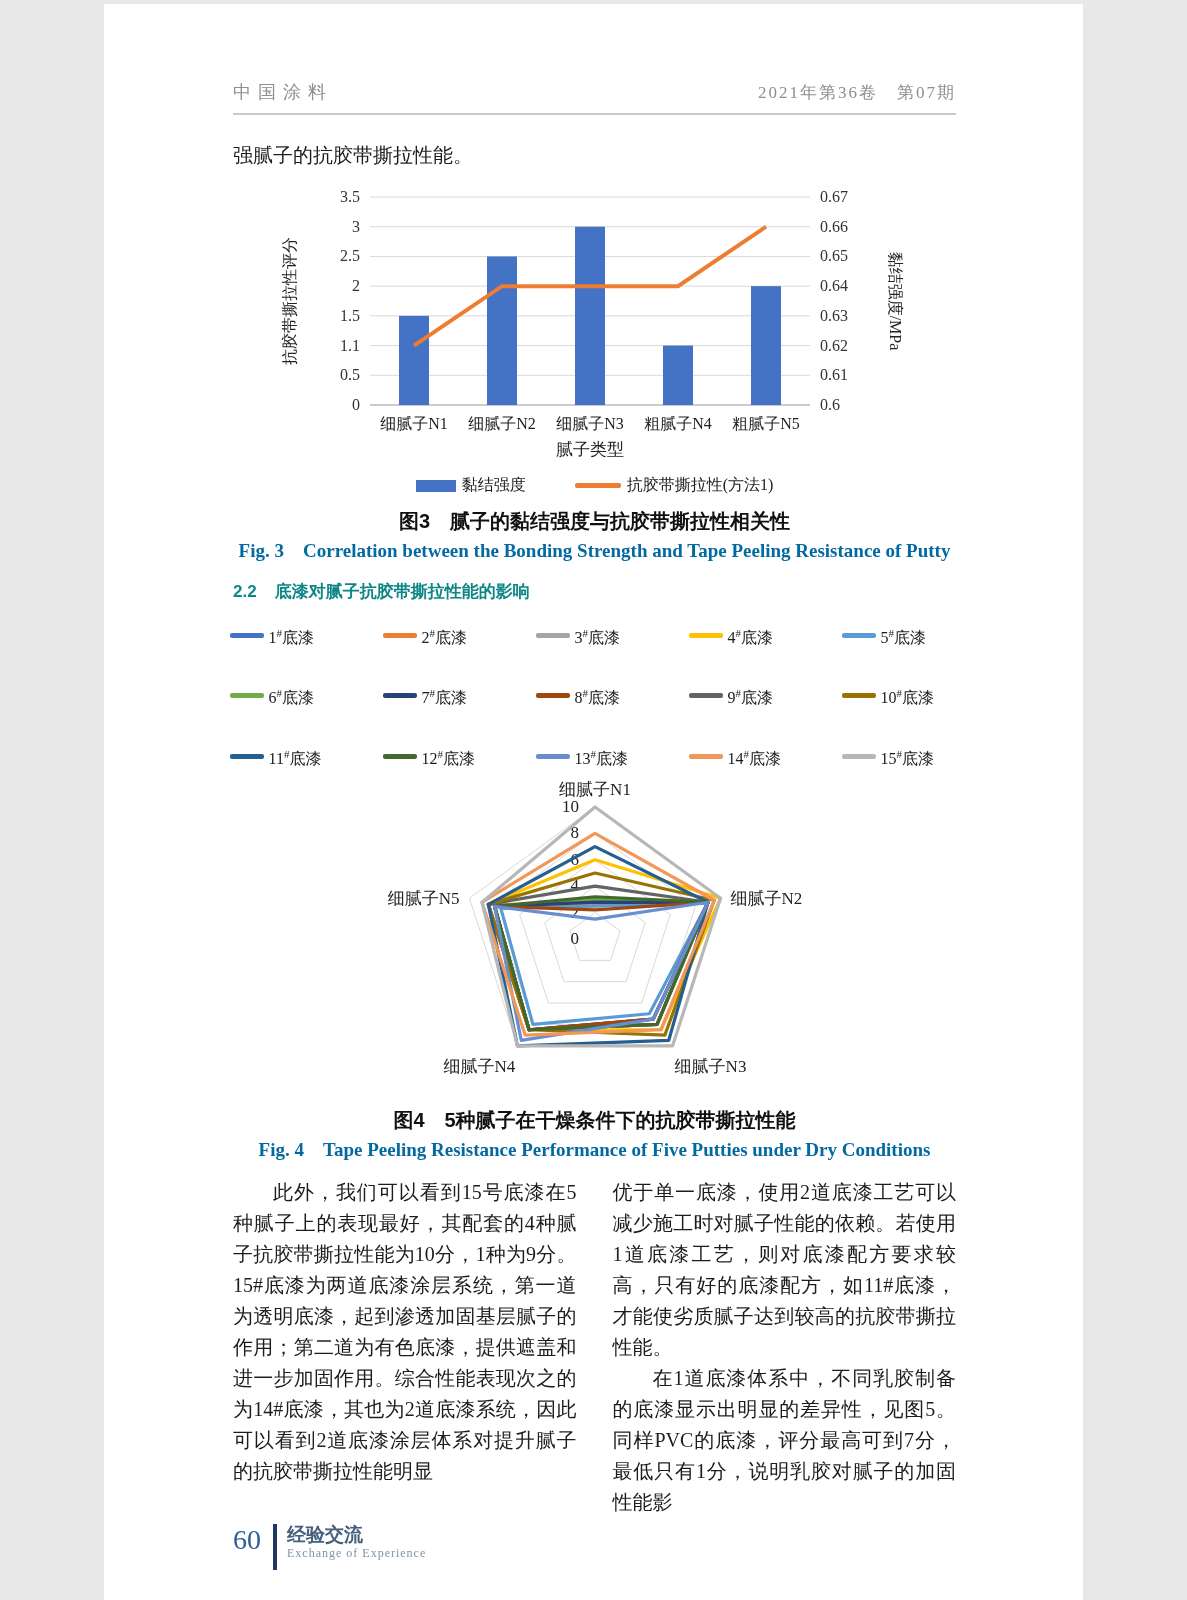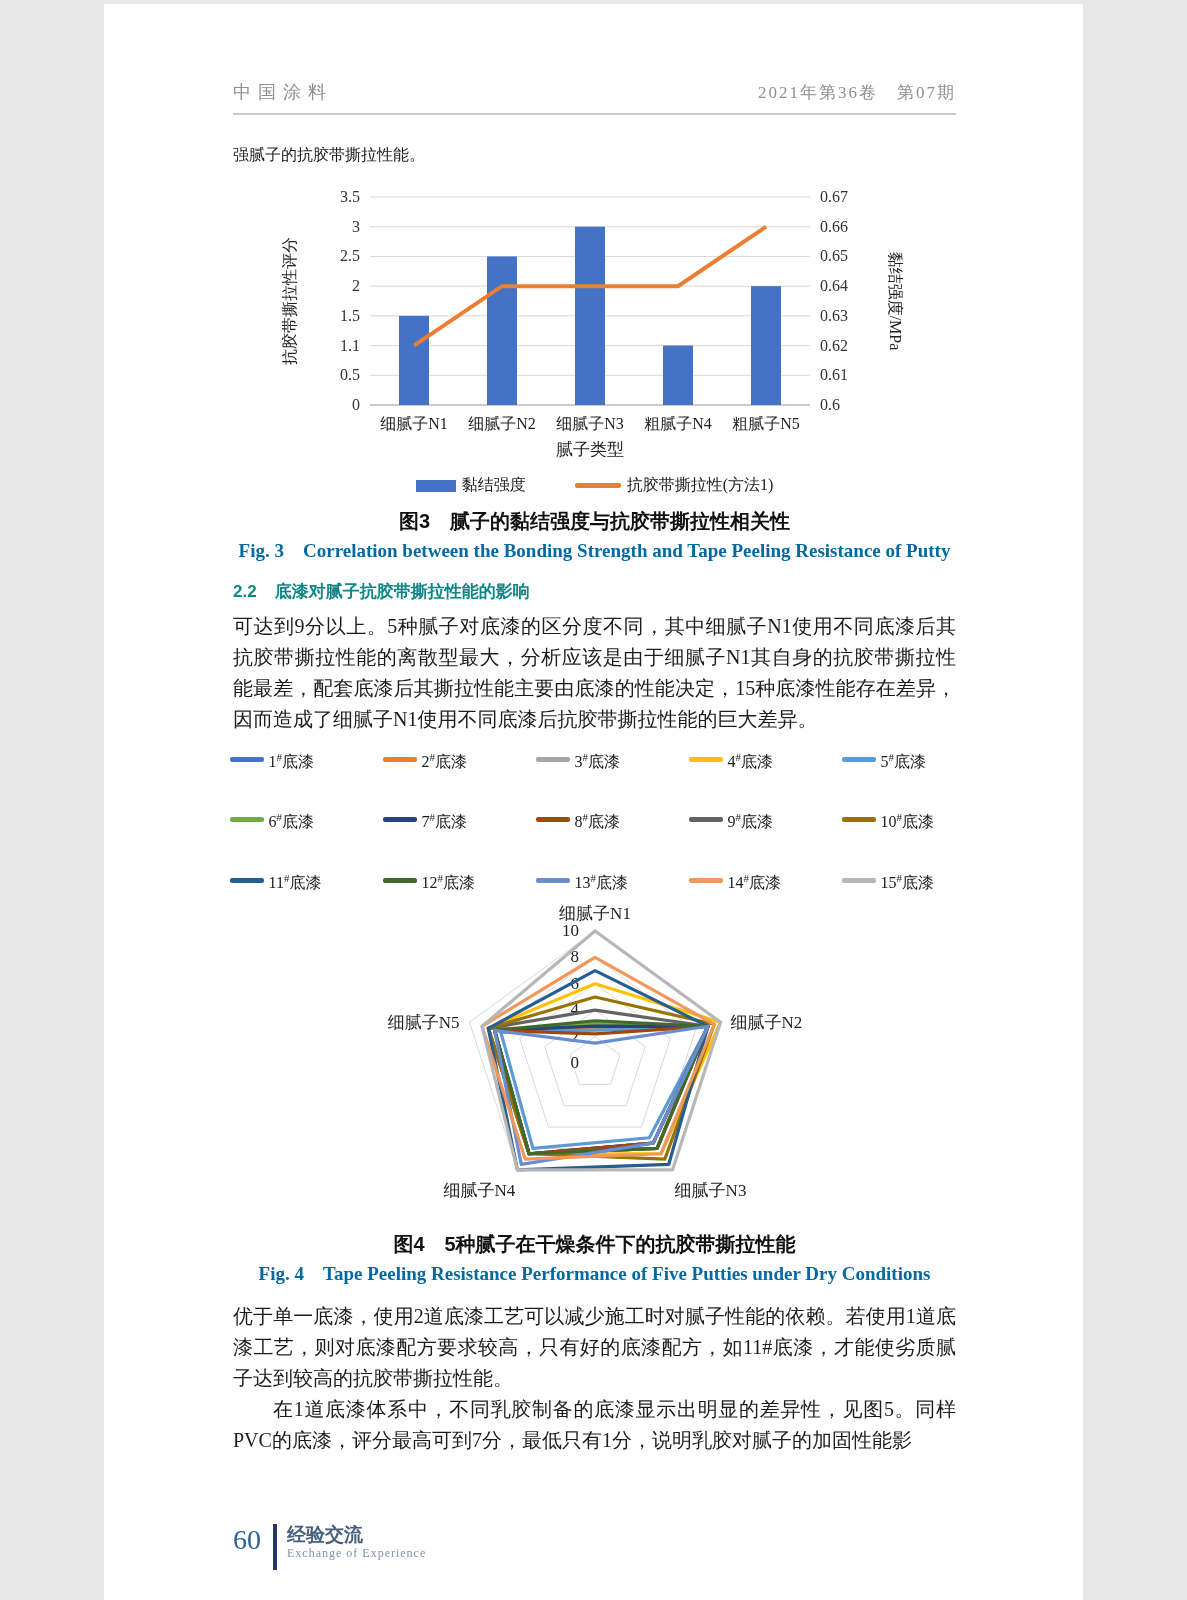--- a/index.html
+++ b/index.html
@@ -9,21 +9,21 @@
     padding:76px 127px 0 129px;
     font-family:"Liberation Serif","DejaVu Serif",serif;
     color:#1c1c1c;
   }
   
   .hdr{display:flex; justify-content:space-between; align-items:flex-end;
        padding-bottom:9px; border-bottom:2px solid #c9c9c9;}
   .hdr .journal{font-size:18px; color:#8f8f8f; letter-spacing:7px;}
   .hdr .issue{font-size:17px; color:#8f8f8f; letter-spacing:2px;}
   
-  .intro{margin:24px 0 0 0; font-size:16px; line-height:32px; text-align:justify;}
+  .intro{margin:24px 0 0 0; font-size:20px; line-height:32px; text-align:justify;}
   
   .figure{margin-top:12px; text-align:center;}
   .cap-zh{margin-top:12px; font-family:"Liberation Sans","DejaVu Sans",sans-serif;
           font-weight:bold; font-size:20px; color:#111;}
   .cap-en{margin-top:3px; font-family:"Liberation Serif","DejaVu Serif",serif;
           font-weight:bold; font-size:19px; color:#0369a1;}
   
   .f3-legend{display:flex; justify-content:center; align-items:center; gap:25px;
              margin-top:2px; font-size:16px;}
   .f3-legend .item{display:flex; align-items:center; gap:6px; margin:0 12px;}
@@ -129,23 +129,20 @@
       </div>
     <div class="cap-zh">图3　腻子的黏结强度与抗胶带撕拉性相关性</div>
     <div class="cap-en">Fig. 3　Correlation between the Bonding Strength and Tape Peeling Resistance of Putty</div>
   </div>
 
   <div class="sec-h">
     <span class="num">2.2</span><span>底漆对腻子抗胶带撕拉性能的影响</span>
   </div>
 
   <div class="cols">
-    <div class="col">
-      <p>可达到9分以上。5种腻子对底漆的区分度不同，其中细腻子N1使用不同底漆后其抗胶带撕拉性能的离散型最大，分析应该是由于细腻子N1其自身的抗胶带撕拉性能最差，配套底漆后其撕拉性能主要由底漆的性能决定，15种底漆性能存在差异，因而造成了细腻子N1使用不同底漆后抗胶带撕拉性能的巨大差异。</p>
-    </div>
   </div>
 
   <div class="figure">
     <div class="f4-legend" id="fig4-legend">
         <span class="item">
           <span class="sw" style="background: rgb(68, 114, 196);"></span>
           <span>1<sup>#</sup>底漆</span>
         </span>
         <span class="item">
           <span class="sw" style="background: rgb(237, 125, 49);"></span>
@@ -244,20 +241,23 @@
           <text x="250.38400000000001" y="302.788" text-anchor="end" font-size="17" fill="#222">细腻子N4</text>
           <text x="194.46800000000002" y="135.212" text-anchor="end" font-size="17" fill="#222">细腻子N5</text>
         </g>
       </svg>
     <div class="cap-zh">图4　5种腻子在干燥条件下的抗胶带撕拉性能</div>
     <div class="cap-en">Fig. 4　Tape Peeling Resistance Performance of Five Putties under Dry Conditions</div>
   </div>
 
   <div class="cols" style="margin-top:14px;">
     <div class="col">
+      <p class="indent">此外，我们可以看到15号底漆在5种腻子上的表现最好，其配套的4种腻子抗胶带撕拉性能为10分，1种为9分。15#底漆为两道底漆涂层系统，第一道为透明底漆，起到渗透加固基层腻子的作用；第二道为有色底漆，提供遮盖和进一步加固作用。综合性能表现次之的为14#底漆，其也为2道底漆系统，因此可以看到2道底漆涂层体系对提升腻子的抗胶带撕拉性能明显</p>
+    </div>
+    <div class="col">
       <p>优于单一底漆，使用2道底漆工艺可以减少施工时对腻子性能的依赖。若使用1道底漆工艺，则对底漆配方要求较高，只有好的底漆配方，如11#底漆，才能使劣质腻子达到较高的抗胶带撕拉性能。</p>
       <p class="indent">在1道底漆体系中，不同乳胶制备的底漆显示出明显的差异性，见图5。同样PVC的底漆，评分最高可到7分，最低只有1分，说明乳胶对腻子的加固性能影</p>
     </div>
   </div>
 
   <div class="ftr">
     <span class="pnum">60</span>
     <span class="bar"></span>
     <span>
       <div class="zh">经验交流</div>

